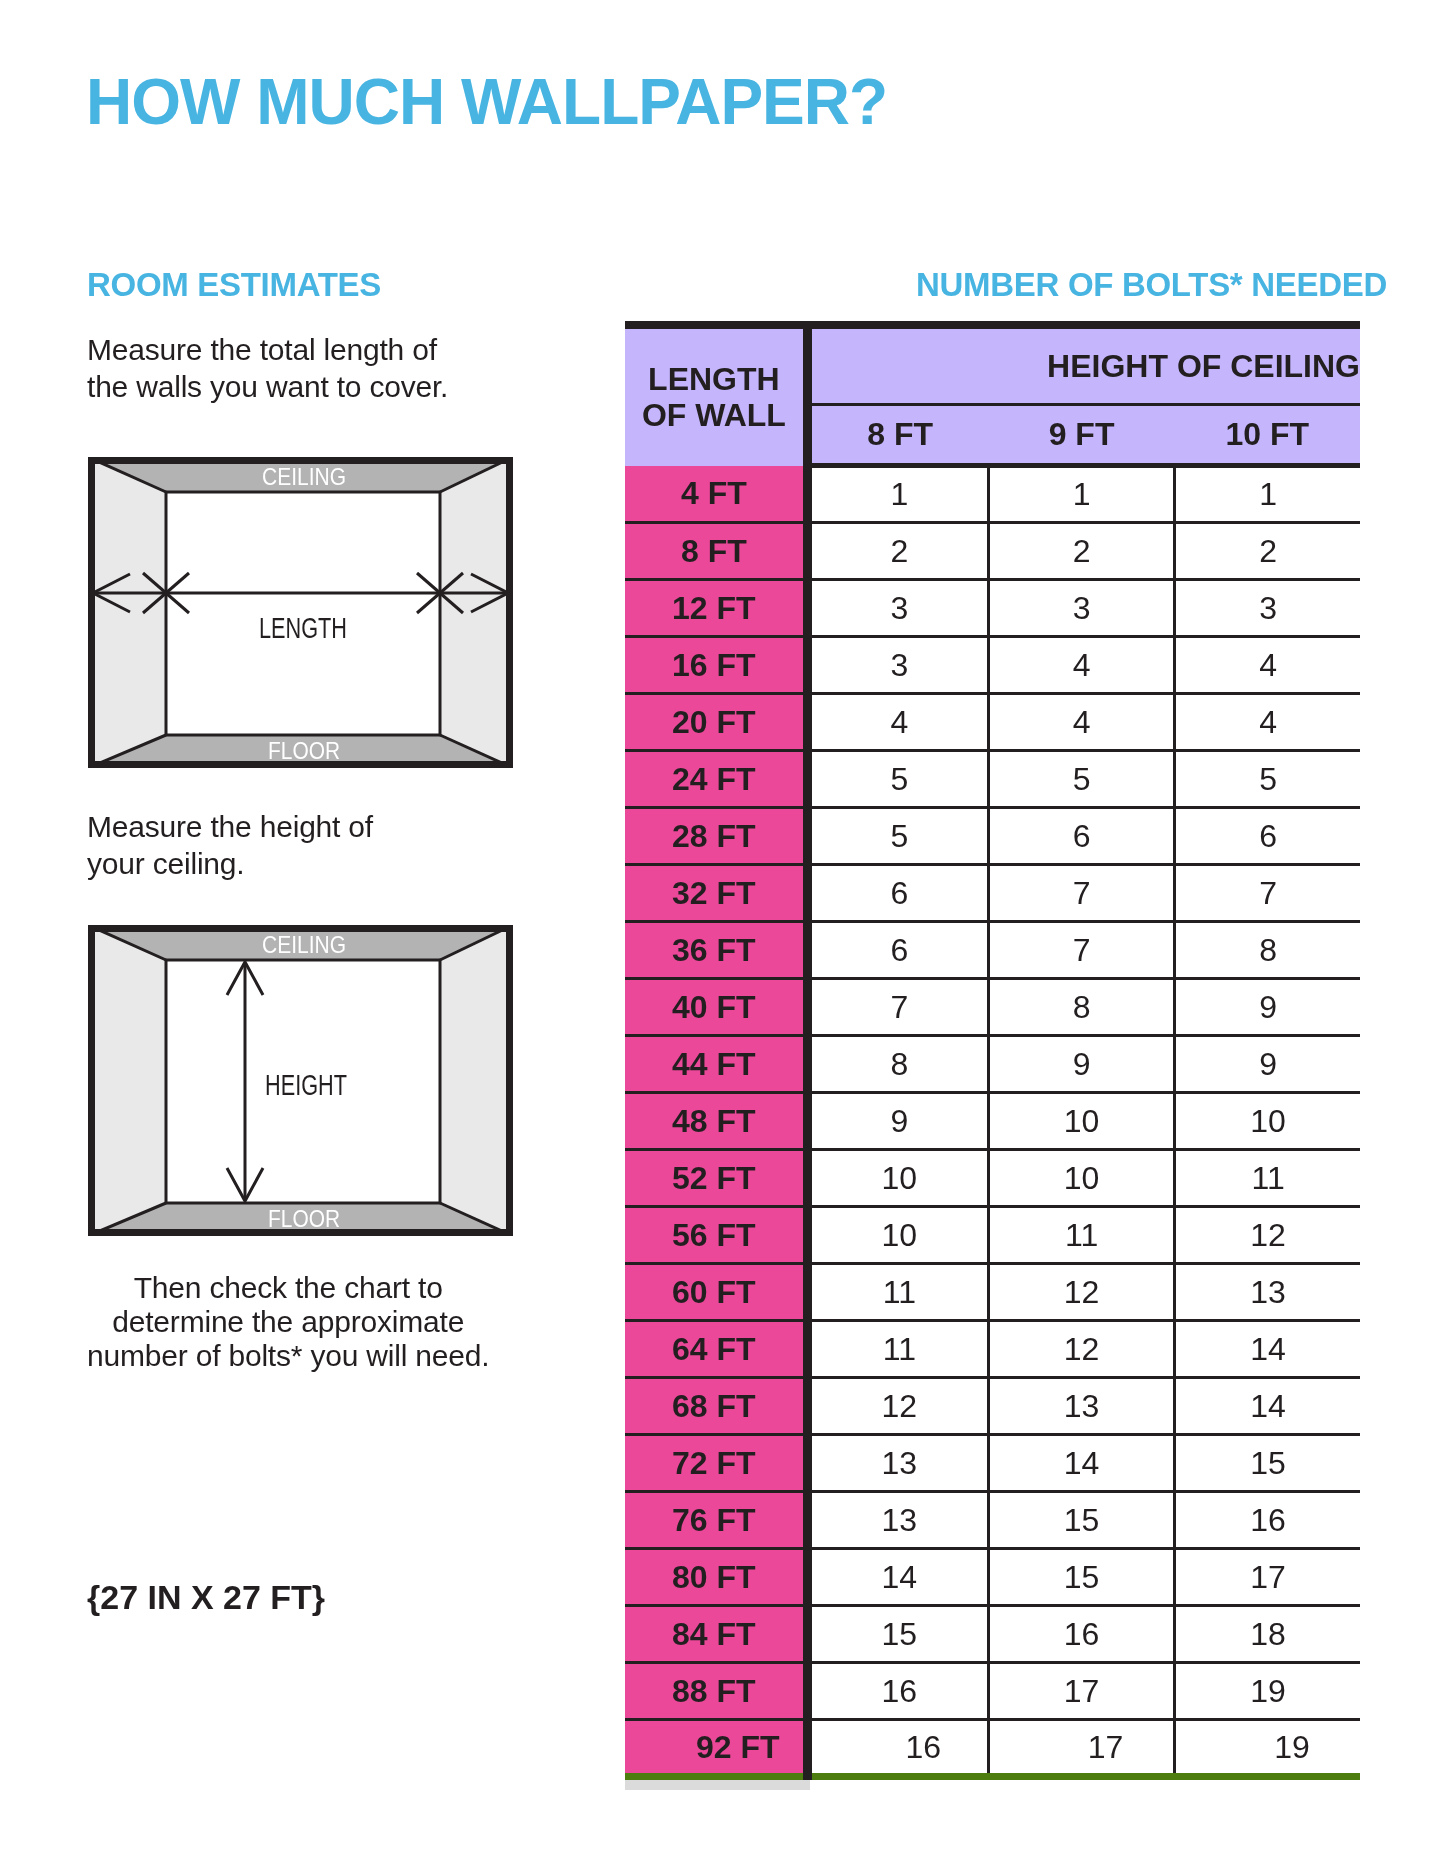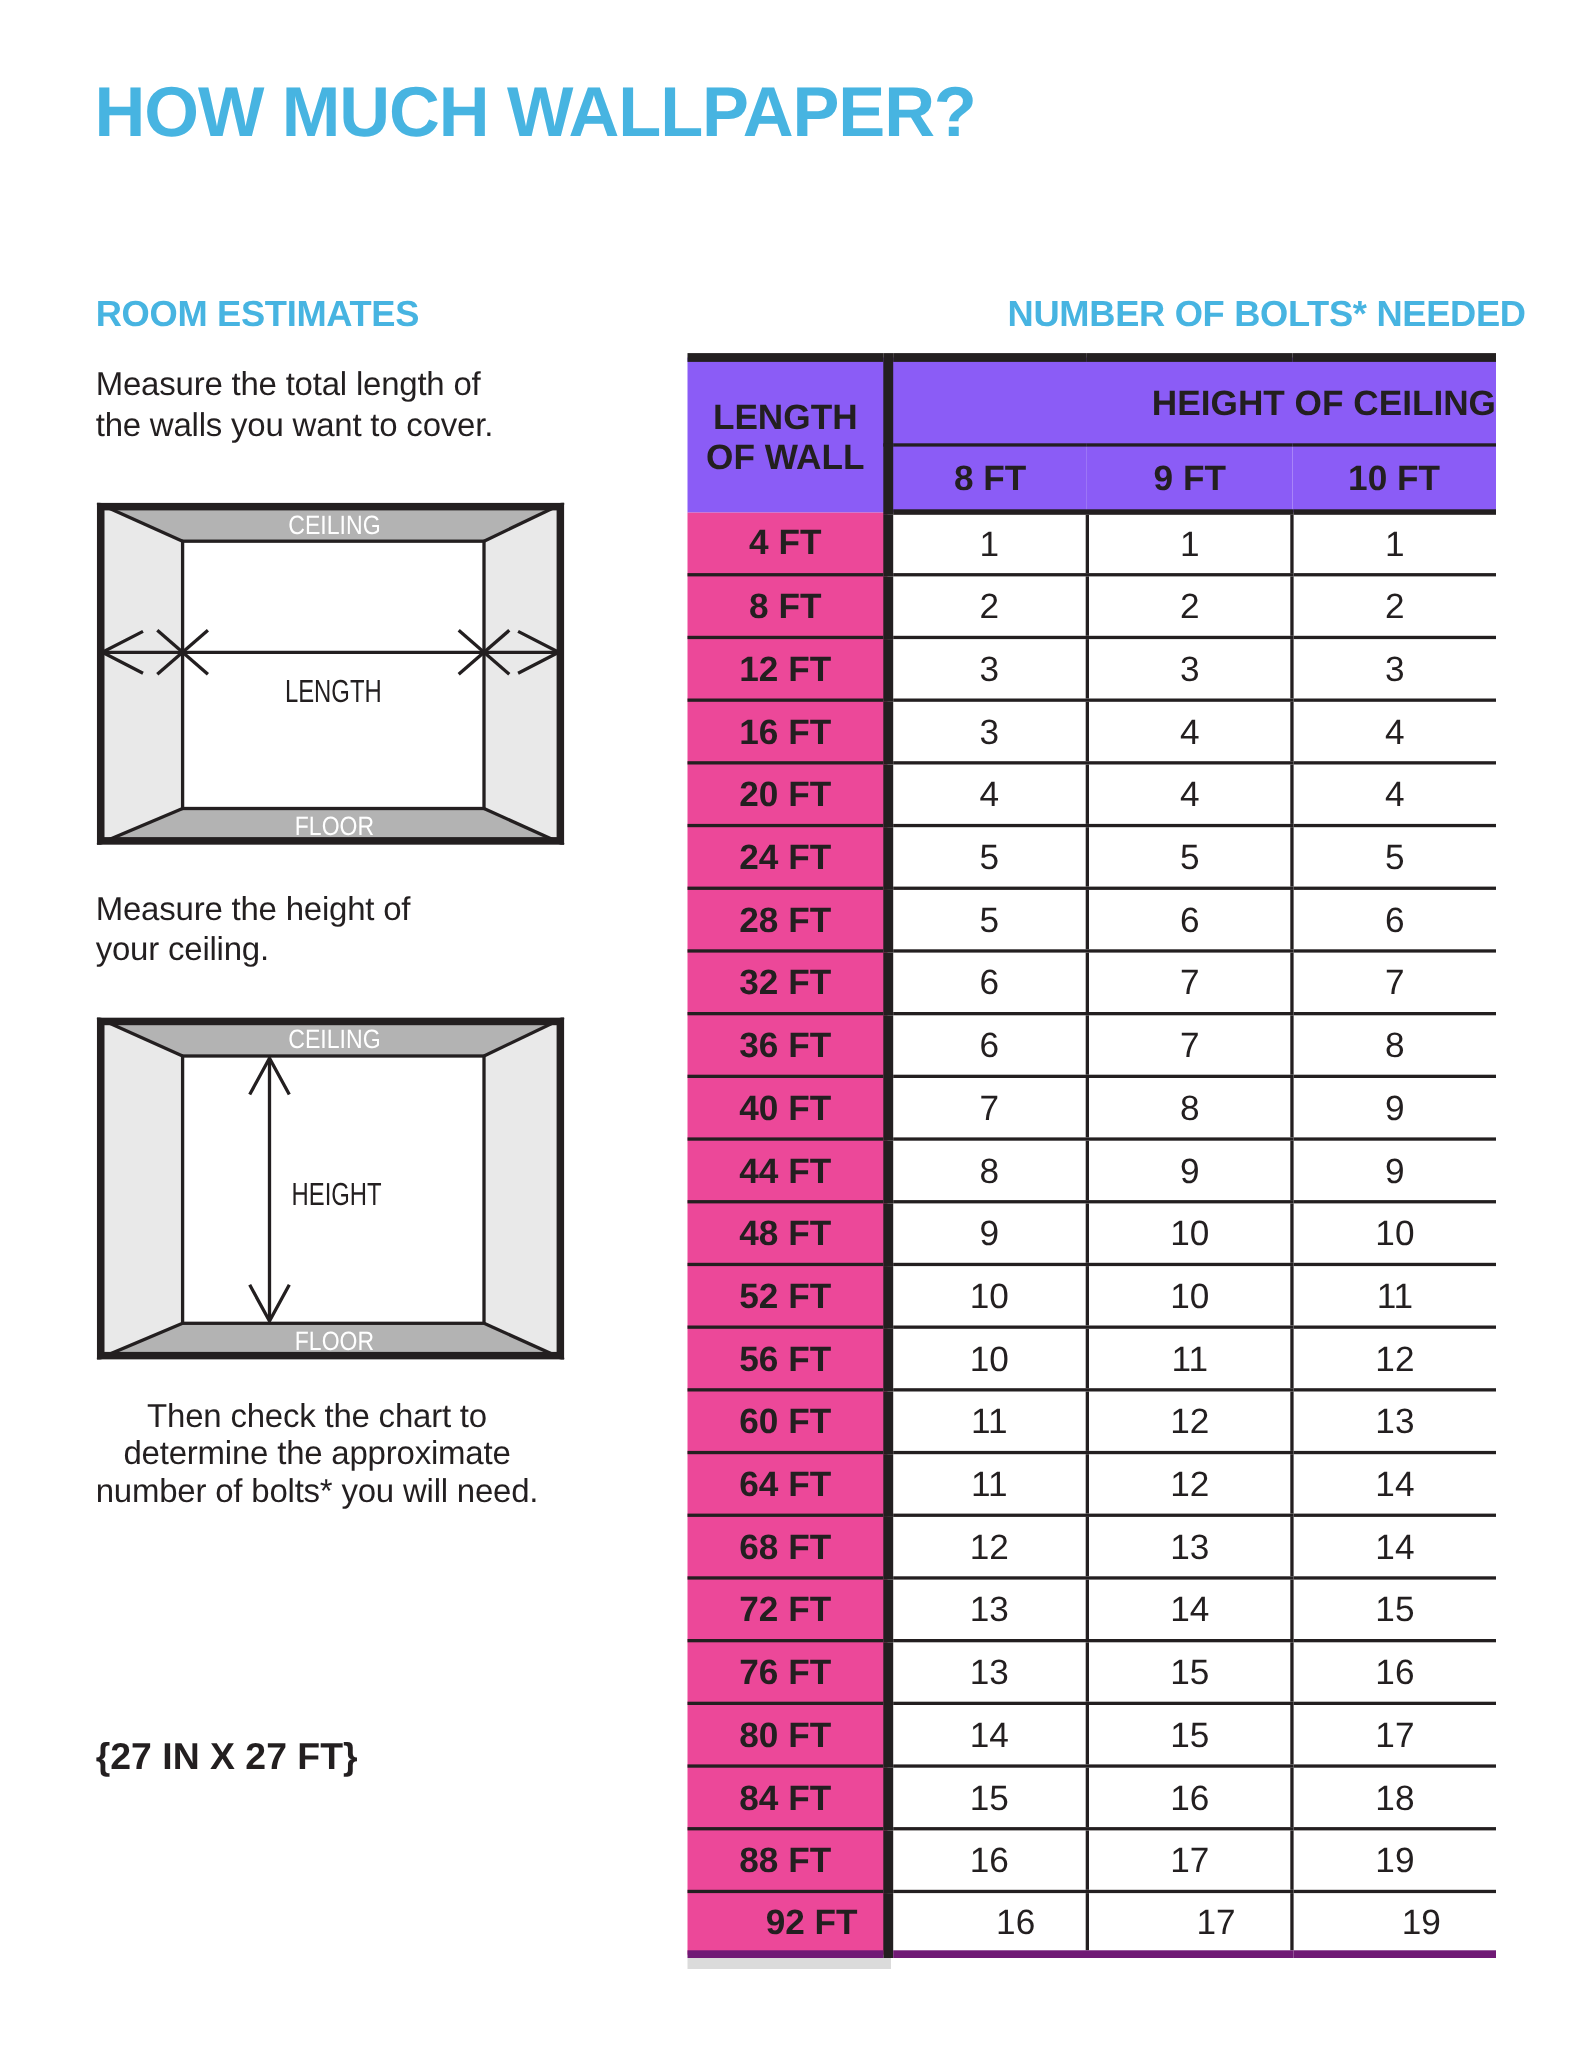--- a/index.html
+++ b/index.html
@@ -52,34 +52,34 @@
   .table-wrap { left:625px; top:321px; width:735px; }
   table.bolt-table {
     border-collapse:collapse; table-layout:fixed;
     width:735px;
     border-top:8px solid #231F20;
   }
   .bolt-table th, .bolt-table td {
     padding:0; text-align:center; vertical-align:middle;
     font-size:32px; color:#231F20;
   }
-  .gray { background:#8b5cf6; }
+  .gray { background:#c4b5fd; }
   th.rowhead { border-right:9px solid #231F20; font-weight:bold; }
   th.rowhead .rowhead-inner { width:150px; margin:0 auto; line-height:36px; }
   th.hoc { border-bottom:3px solid #231F20; height:74px; font-weight:bold;text-align:right; }
   tr.subhead th { height:57px; border-bottom:5px solid #231F20; font-weight:bold; }
   tr.data { height:57px; }
   td.rowlabel {
     background:#ec4899; font-weight:bold;
     border-right:9px solid #231F20;
     border-bottom:3px solid #231F20;
   }
   td.val { border-bottom:3px solid #231F20; background:#ffffff; }
   td.val + td.val { border-left:3px solid #231F20; }
-  tr.data:last-child td { border-bottom:7px solid #701a75;padding-left:48px; }
+  tr.data:last-child td { border-bottom:7px solid #4d7c0f;padding-left:48px; }
   .gray-tab { width:185px; height:10px; background:#DBDBDB; }
 
   svg text { font-family:"Liberation Sans", sans-serif; }
 </style>
 </head>
 <body>
 
 <h1 class="abs main-title">HOW MUCH WALLPAPER?</h1>
 
 <div class="abs sec-head room-estimates-head">ROOM ESTIMATES</div>

